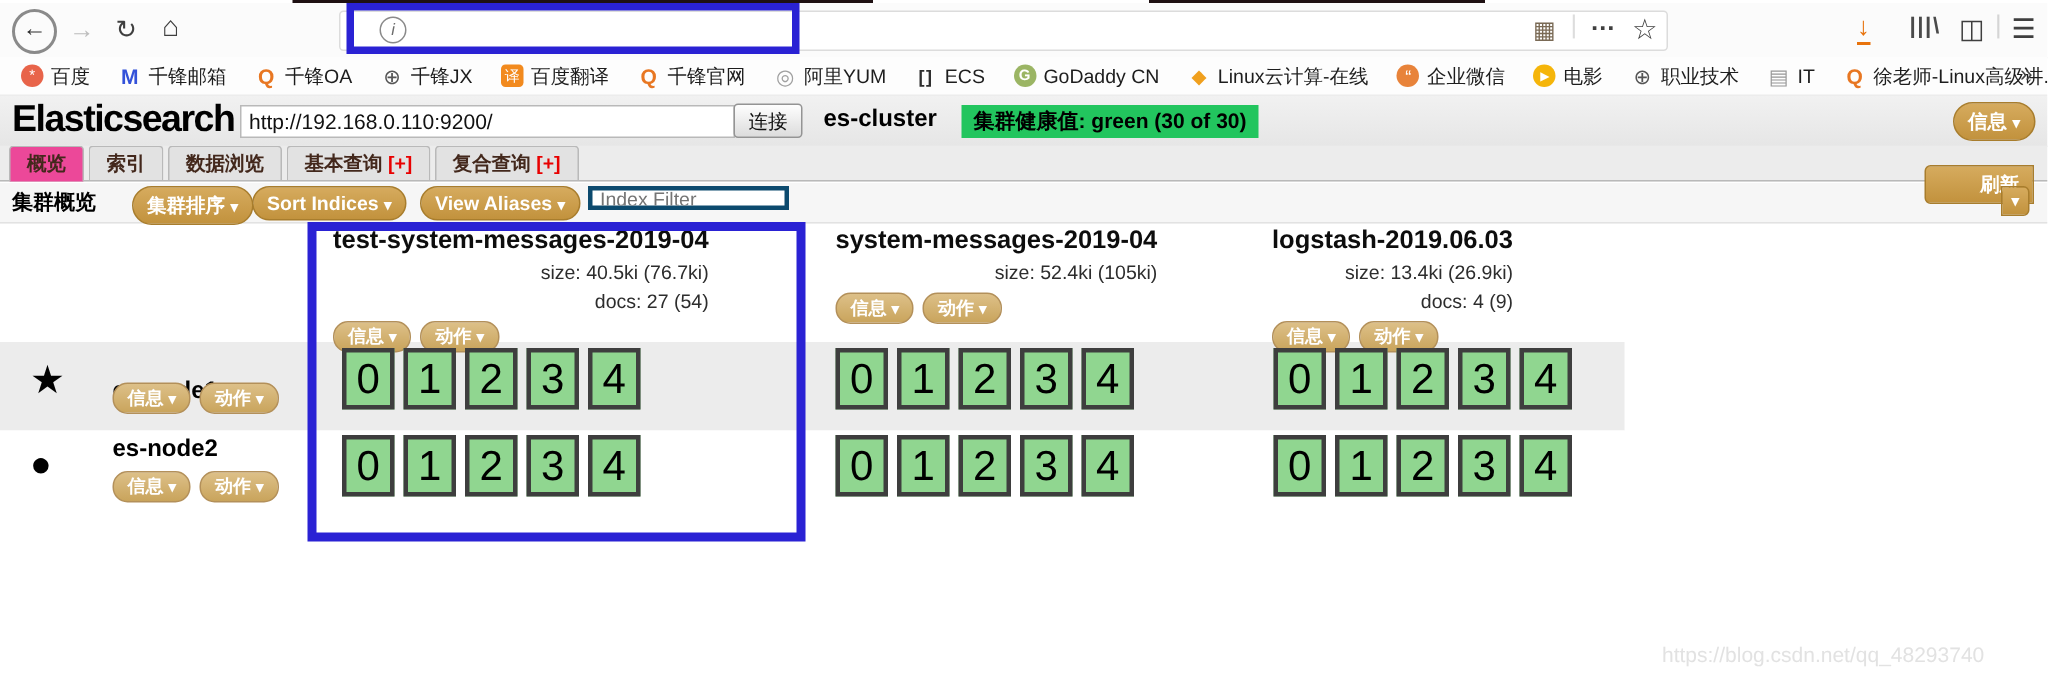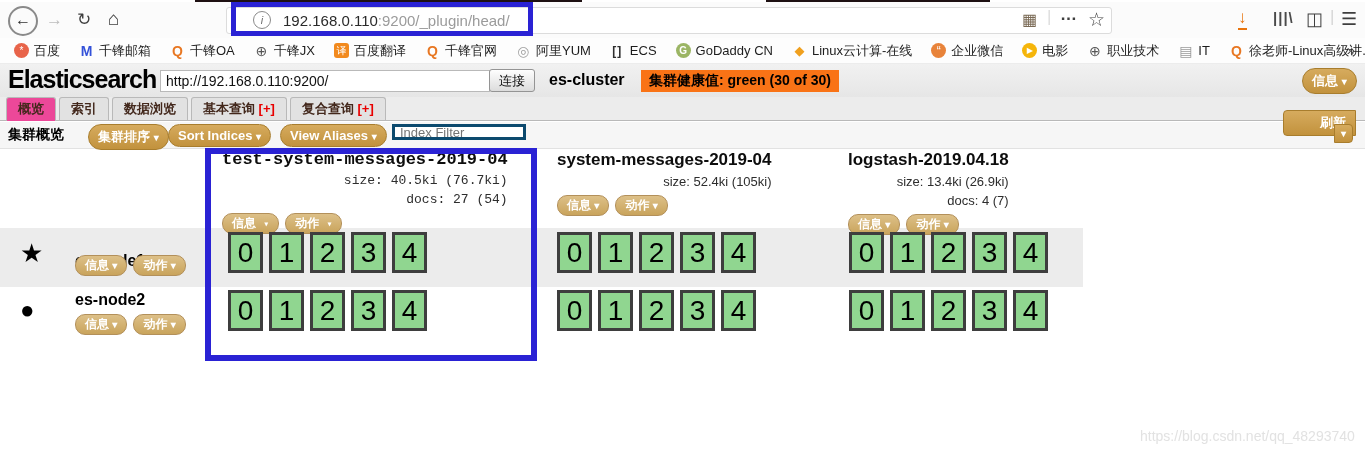--- a/index.html
+++ b/index.html
@@ -43,21 +43,21 @@
 
   
   .es-header{position:absolute;top:64px;left:0;width:1365px;height:33px;
              background:linear-gradient(#f1f1f1,#e6e6e6);border-bottom:1px solid #d7d7d7;}
   .es-title{position:absolute;left:8px;top:65px;font-size:25px;font-weight:bold;color:#000;letter-spacing:-1px;}
   .ep-input{position:absolute;left:160px;top:70px;width:318px;height:20px;border:1px solid #b9b9b9;
             font-size:14px;padding:0 5px;font-family:"Liberation Sans",sans-serif;color:#111;}
   .connect-btn{position:absolute;left:489px;top:69px;height:23px;padding:0 9px;font-size:13px;
                background:linear-gradient(#fefefe,#dcdcdc);border:1px solid #949494;border-radius:3px;color:#111;cursor:pointer;}
   .cluster-name{position:absolute;left:549px;top:71px;font-size:16px;font-weight:bold;color:#000;}
-  .health-badge{position:absolute;left:641px;top:70px;background:#f97316;color:#000;
+  .health-badge{position:absolute;left:641px;top:70px;background:#22c55e;color:#000;
                 font-size:14px;font-weight:bold;padding:2px 8px;}
   .btn-tan{background:linear-gradient(#d6ab5e,#c2923d);border:1px solid #a87d2d;border-radius:13px;
            color:#fff;font-size:13px;font-weight:bold;padding:3px 9px;cursor:pointer;white-space:nowrap;}
   .hdr-info{position:absolute;left:1302px;top:68px;}
   .caret{font-size:10px;}
 
   .tabs-row{position:absolute;top:97px;left:0;width:1365px;height:24px;background:#ececec;
             border-bottom:1px solid #b9b9b9;display:flex;align-items:flex-end;padding-left:6px;box-sizing:border-box;}
   .tab{height:22px;line-height:22px;padding:0 11px;font-size:13px;font-weight:bold;color:#43281c;
        border:1px solid #b9b9b9;border-bottom:none;background:#e2e2e2;margin-right:3px;
@@ -82,39 +82,38 @@
   .node-name{position:absolute;font-size:16px;font-weight:bold;color:#000;}
   .pill{display:inline-block;background:linear-gradient(#ddc088,#c9a45c);border:1px solid #b3905a;
         border-radius:10px;color:#fff;font-size:12px;font-weight:bold;padding:1px 9px;margin-right:6px;cursor:pointer;white-space:nowrap;}
   .idx-hdr{position:absolute;top:150px;}
   .idx-name{font-size:17px;font-weight:bold;color:#0d0d0d;white-space:nowrap;}
   .idx-line{font-size:13px;color:#2d2d2d;margin-top:4px;text-align:right;}
   .idx-pills{margin-top:6px;}
   .shard-group{position:absolute;white-space:nowrap;}
   .shard{display:inline-block;width:29px;height:35px;background:#90d690;border:3px solid #3e3e3e;
          color:#000;font-size:28px;line-height:35px;text-align:center;margin-right:6px;cursor:pointer;}
-  .watermark{position:absolute;left:1140px;top:428px;font-size:14px;color:#e2e2e2;}
+  .watermark{position:absolute;left:1108px;top:428px;font-size:14px;color:#e2e2e2;}
   .dl-icon{border-bottom:2px solid #e8730c;color:#e8730c;font-weight:bold;padding-bottom:0px;}
   .lib-icon{letter-spacing:1px;font-size:15px;font-weight:bold;color:#4a4a4a;}
 </style>
 </head>
 <body>
 
 <div class="tabedge" style="left:195px;width:387px;"></div>
 <div class="tabedge" style="left:766px;width:224px;"></div>
 
 <div class="navbar">
   <div class="backbtn">←</div>
   <span class="navicon" style="left:46px;top:8px;color:#bdbdbd;">→</span>
   <span class="navicon" style="left:77px;top:7px;">↻</span>
   <span class="navicon" style="left:108px;top:6px;font-size:19px;">⌂</span>
 
   <div class="urlbar"></div>
   <div class="infoicon">i</div>
-  <span class="urlhost"><span>192.168.0.110</span><span class="urlrest">:9200/_plugin/head/</span></span>
 
   <span class="navicon" style="left:1022px;top:8px;color:#7a6a55;font-size:16px;">▦</span>
   <span class="navicon" style="left:1047px;top:5px;color:#ddd;">|</span>
   <span class="navicon" style="left:1060px;top:3px;font-weight:bold;">…</span>
   <span class="navicon" style="left:1088px;top:6px;font-size:19px;">☆</span>
 
   <span class="navicon dl-icon" style="left:1238px;top:6px;font-size:17px;">↓</span>
   <span class="navicon lib-icon" style="left:1273px;top:7px;">|||\</span>
   <span class="navicon" style="left:1306px;top:6px;font-size:18px;">◫</span>
   <span class="navicon" style="left:1330px;top:5px;color:#d5d5d5;">|</span>
@@ -207,35 +206,35 @@
 <span class="btn-tan tb1"><span>集群排序</span> <span class="caret">▾</span></span>
 <span class="btn-tan tb2"><span>Sort Indices</span> <span class="caret">▾</span></span>
 <span class="btn-tan tb3"><span>View Aliases</span> <span class="caret">▾</span></span>
 <input class="filter-input" placeholder="Index Filter" style="">
 <span class="btn-tan refresh-btn">刷新</span>
 <span class="btn-tan refresh-arrow caret">▾</span>
 
 <div class="node-row1"></div>
 <div class="node-row2"></div>
 
-<div class="idx-hdr" style="left:222px;font-family:Liberation Mono, monospace;">
+<div class="idx-hdr" style="left:222px;">
   <div class="idx-name">test-system-messages-2019-04</div>
   <div class="idx-line">size: 40.5ki (76.7ki)</div>
   <div class="idx-line">docs: 27 (54)</div>
   <div class="idx-pills"><span class="pill"><span>信息</span> <span class="caret">▾</span></span><span class="pill"><span>动作</span> <span class="caret">▾</span></span></div>
 </div>
 <div class="idx-hdr" style="left:557px;">
   <div class="idx-name">system-messages-2019-04</div>
   <div class="idx-line">size: 52.4ki (105ki)</div>
   <div class="idx-pills"><span class="pill"><span>信息</span> <span class="caret">▾</span></span><span class="pill"><span>动作</span> <span class="caret">▾</span></span></div>
 </div>
 <div class="idx-hdr" style="left:848px;">
-  <div class="idx-name">logstash-2019.04.18</div>
+  <div class="idx-name">logstash-2019.06.03</div>
   <div class="idx-line">size: 13.4ki (26.9ki)</div>
-  <div class="idx-line">docs: 4 (7)</div>
+  <div class="idx-line">docs: 4 (9)</div>
   <div class="idx-pills"><span class="pill"><span>信息</span> <span class="caret">▾</span></span><span class="pill"><span>动作</span> <span class="caret">▾</span></span></div>
 </div>
 
 <span class="node-marker" style="left:20px;top:238px;">★</span>
 <span class="node-name" style="left:75px;top:232px;margin-top:20px;">es-node1</span>
 <span class="abs" style="left:75px;top:255px;"><span class="pill"><span>信息</span> <span class="caret">▾</span></span><span class="pill"><span>动作</span> <span class="caret">▾</span></span></span>
 
 <span class="node-marker" style="left:20px;top:296px;font-size:24px;">●</span>
 <span class="node-name" style="left:75px;top:291px;">es-node2</span>
 <span class="abs" style="left:75px;top:314px;"><span class="pill"><span>信息</span> <span class="caret">▾</span></span><span class="pill"><span>动作</span> <span class="caret">▾</span></span></span>

